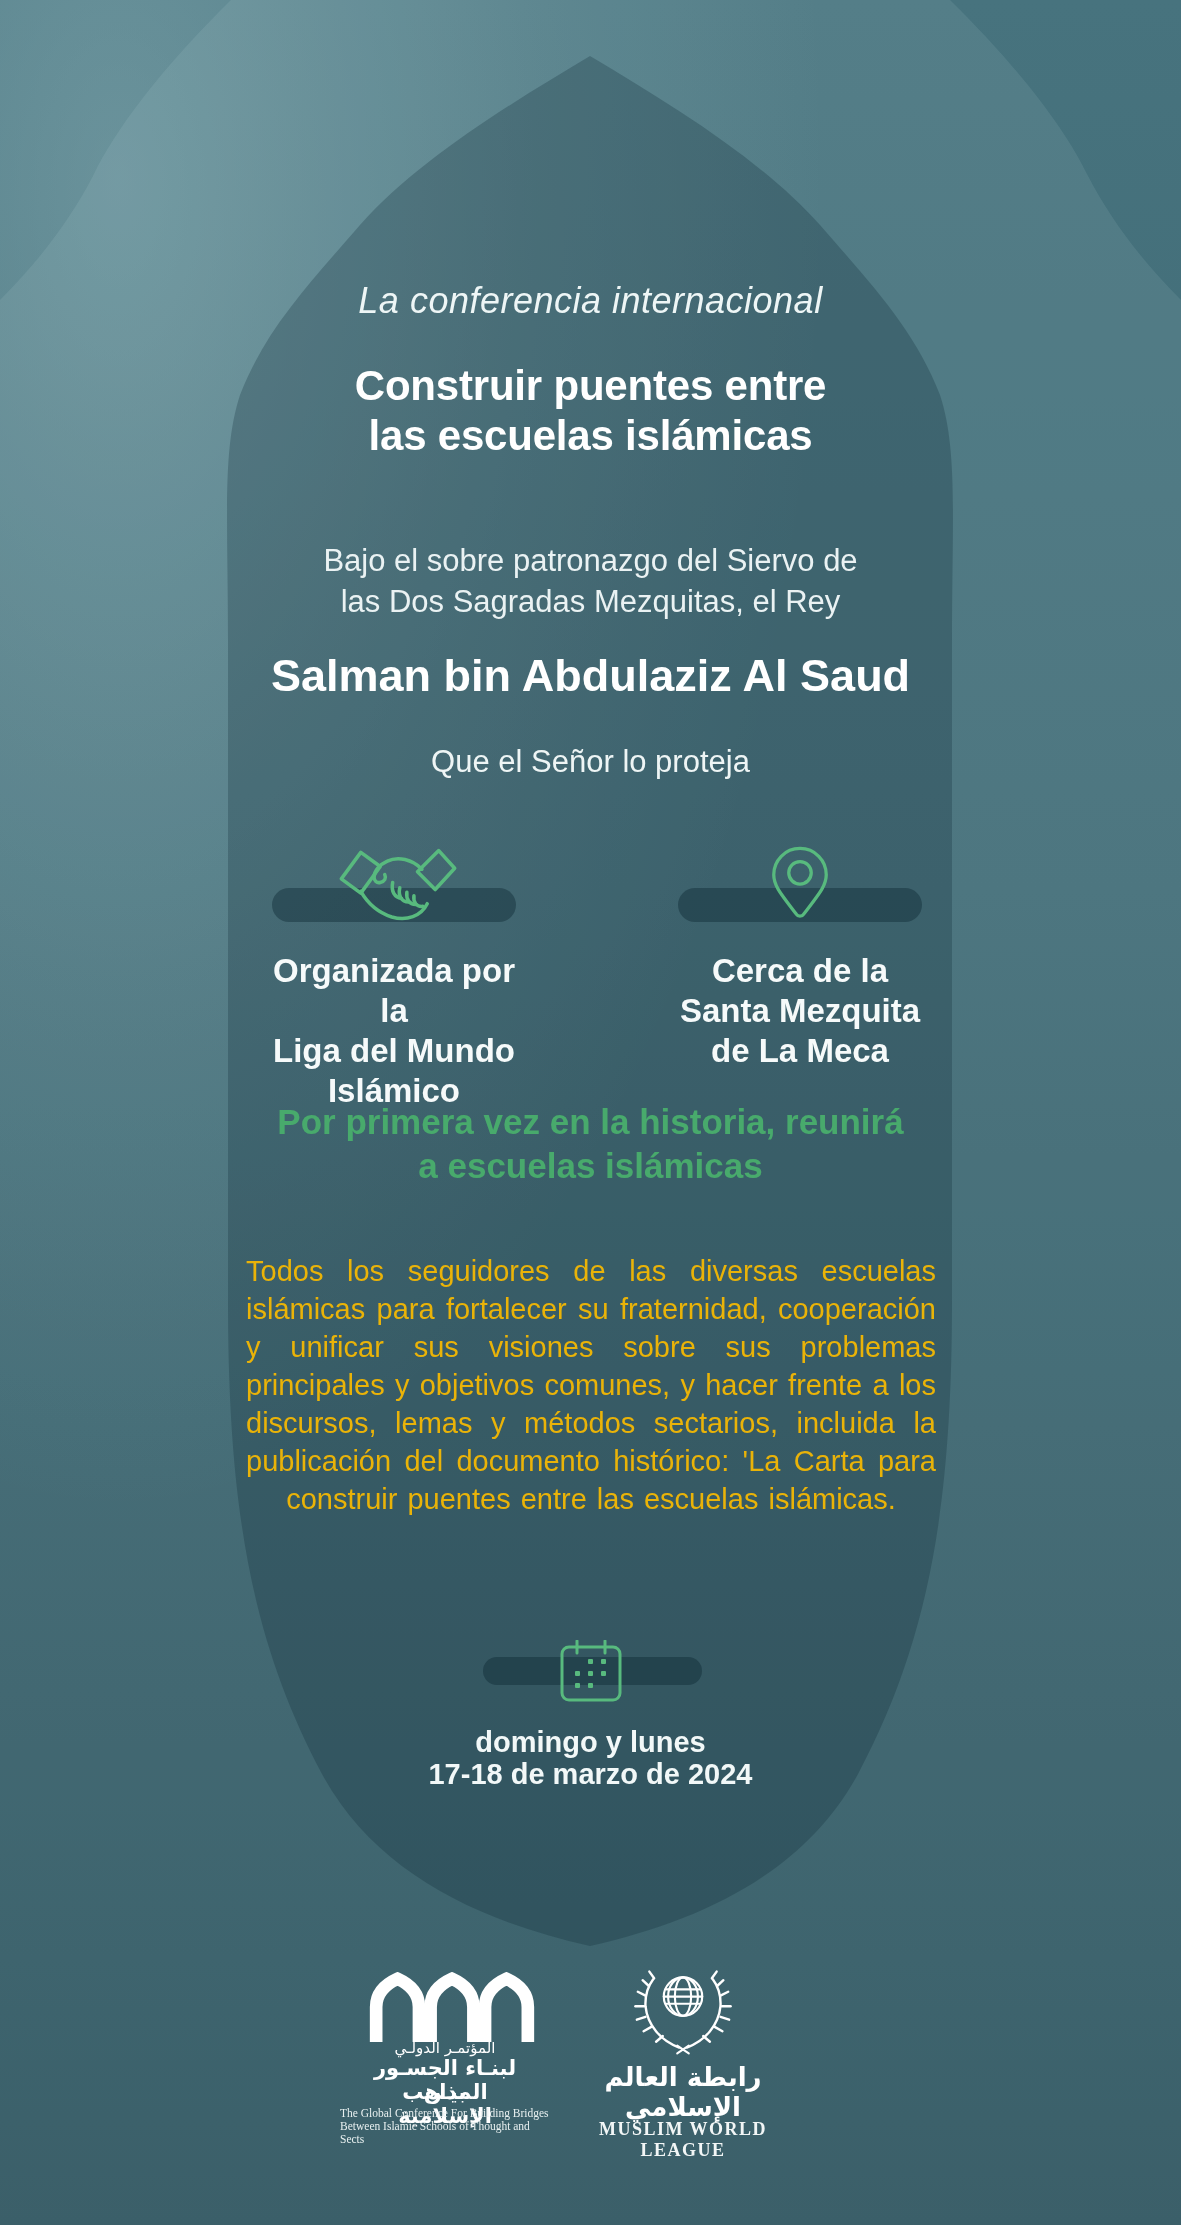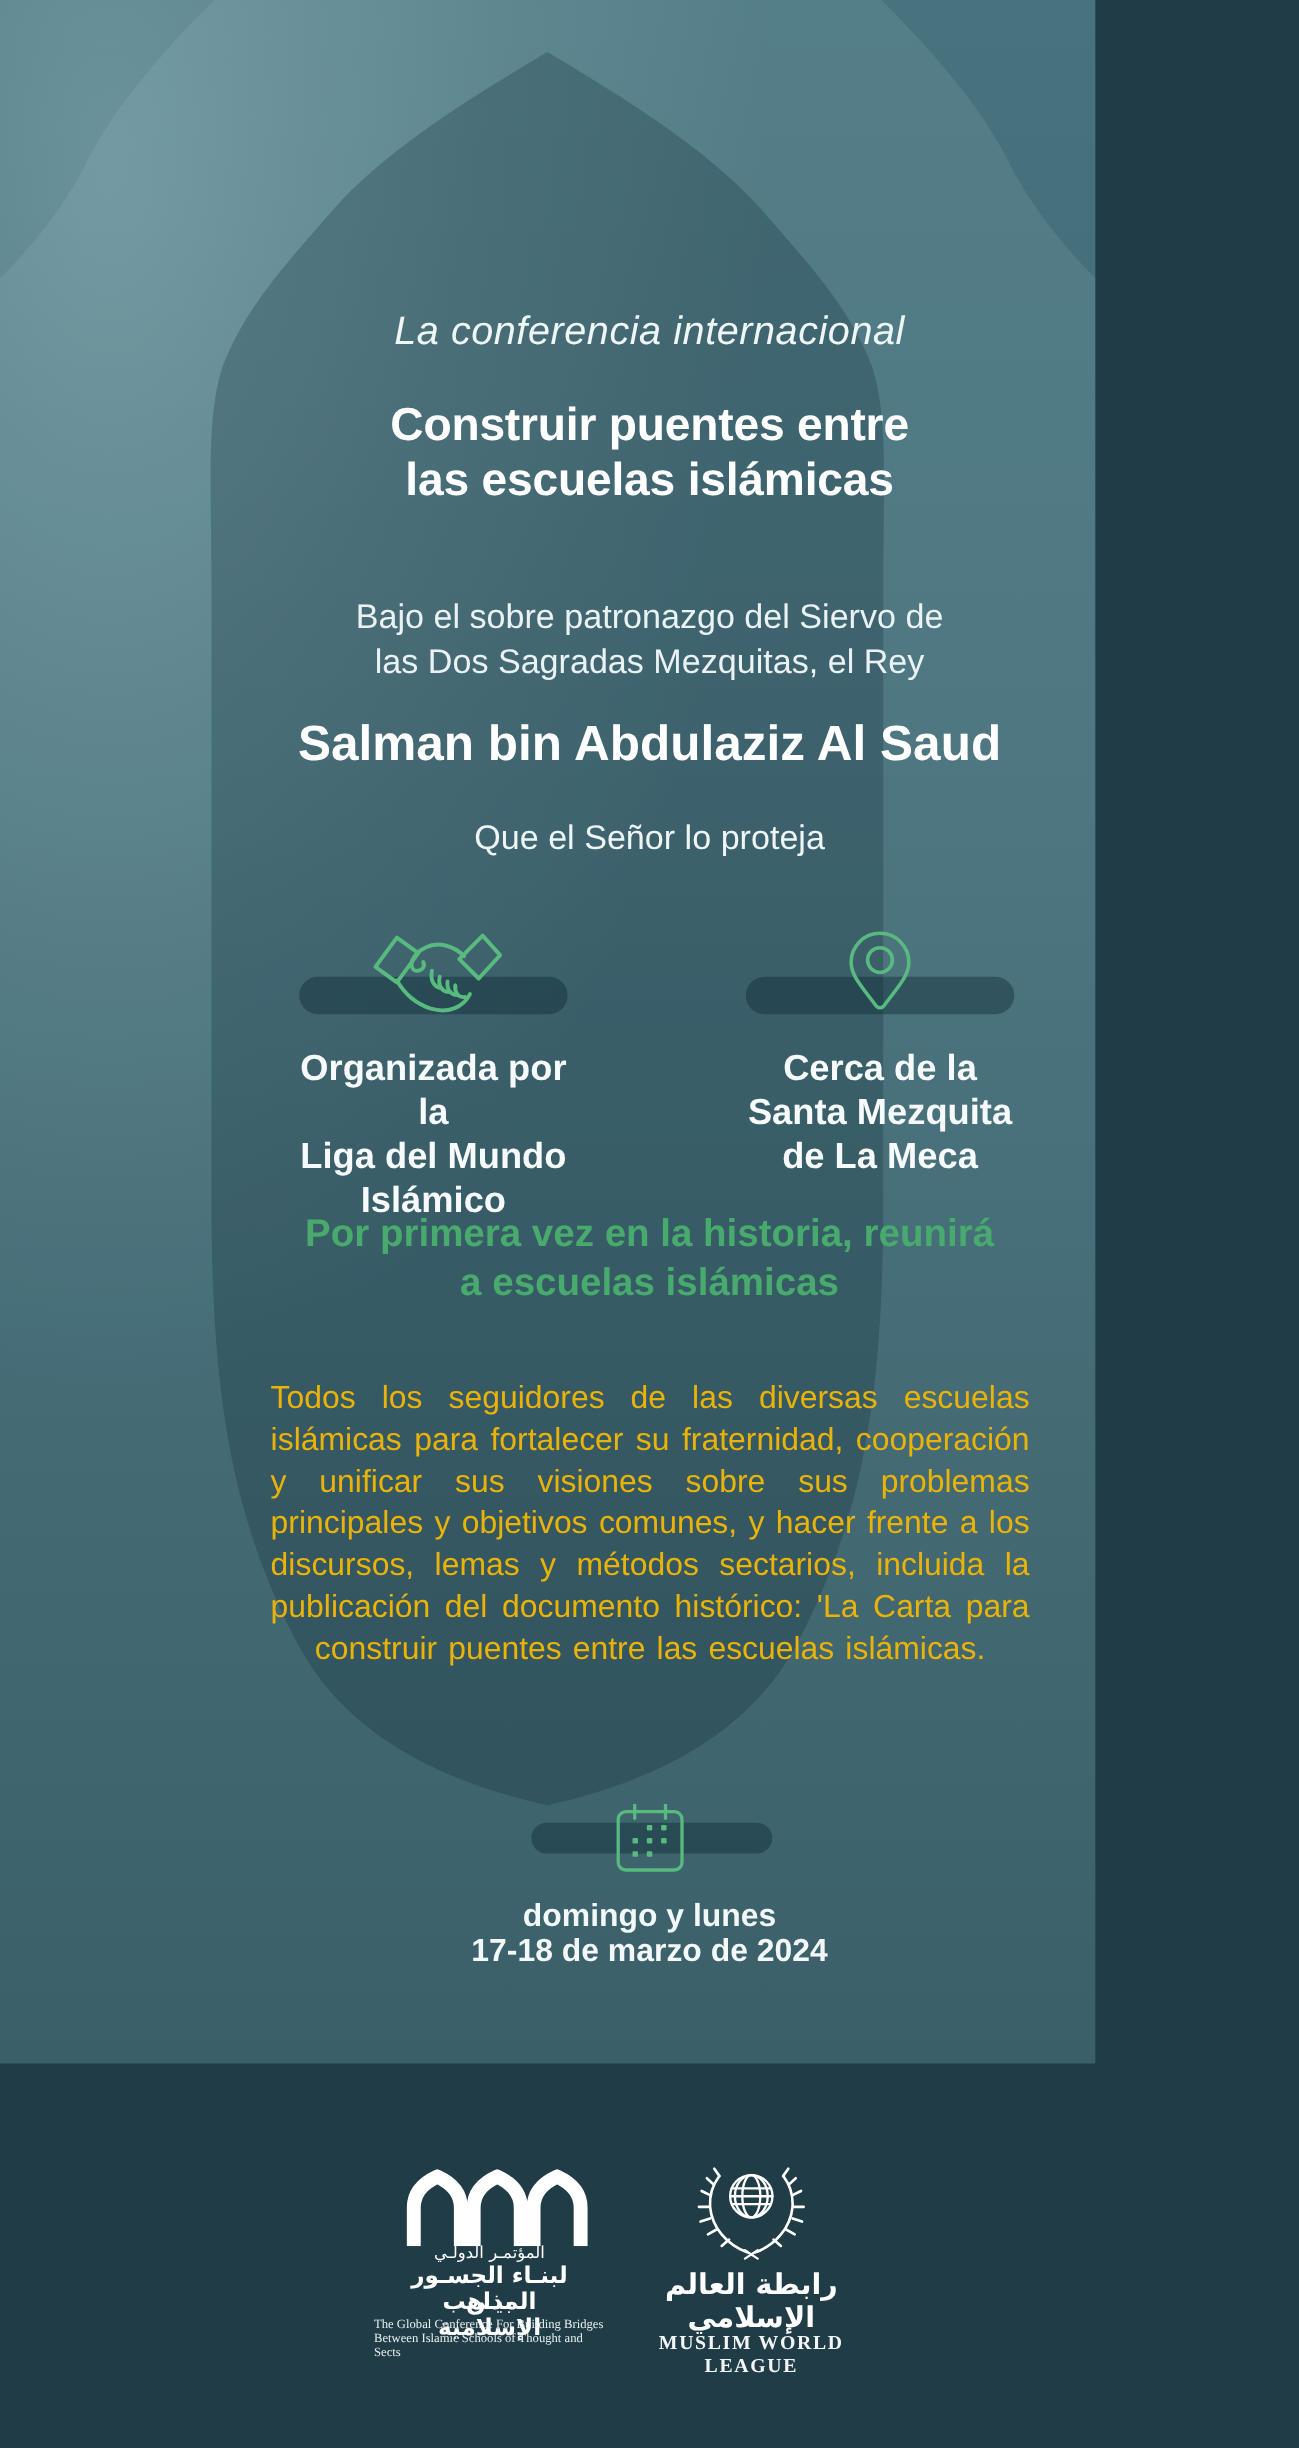--- a/index.html
+++ b/index.html
@@ -1,18 +1,18 @@
 <!DOCTYPE html>
 <html><head>
 <meta charset="utf-8">
 <style>
   html,body{margin:0;padding:0;background:#203c46;}
   .poster{
     position:relative;
-    width:996px;height:2225px;
+    width:1181px;height:2225px;
     overflow:hidden;
     font-family:"Liberation Sans", sans-serif;
     color:#f2f7f7;
   }
   .bg{position:absolute;inset:0;display:block;}
   .abs{position:absolute;}
   .ctr{left:0;width:1181px;text-align:center;}
   .kicker{top:280px;font-size:36px;font-style:italic;font-weight:400;color:#eef6f6;letter-spacing:.5px;}
   .title{top:361px;font-size:42px;line-height:50px;font-weight:700;color:#ffffff;letter-spacing:-.2px;}
   .patronage{top:540px;font-size:31px;line-height:41px;font-weight:400;color:#eaf2f3;}

